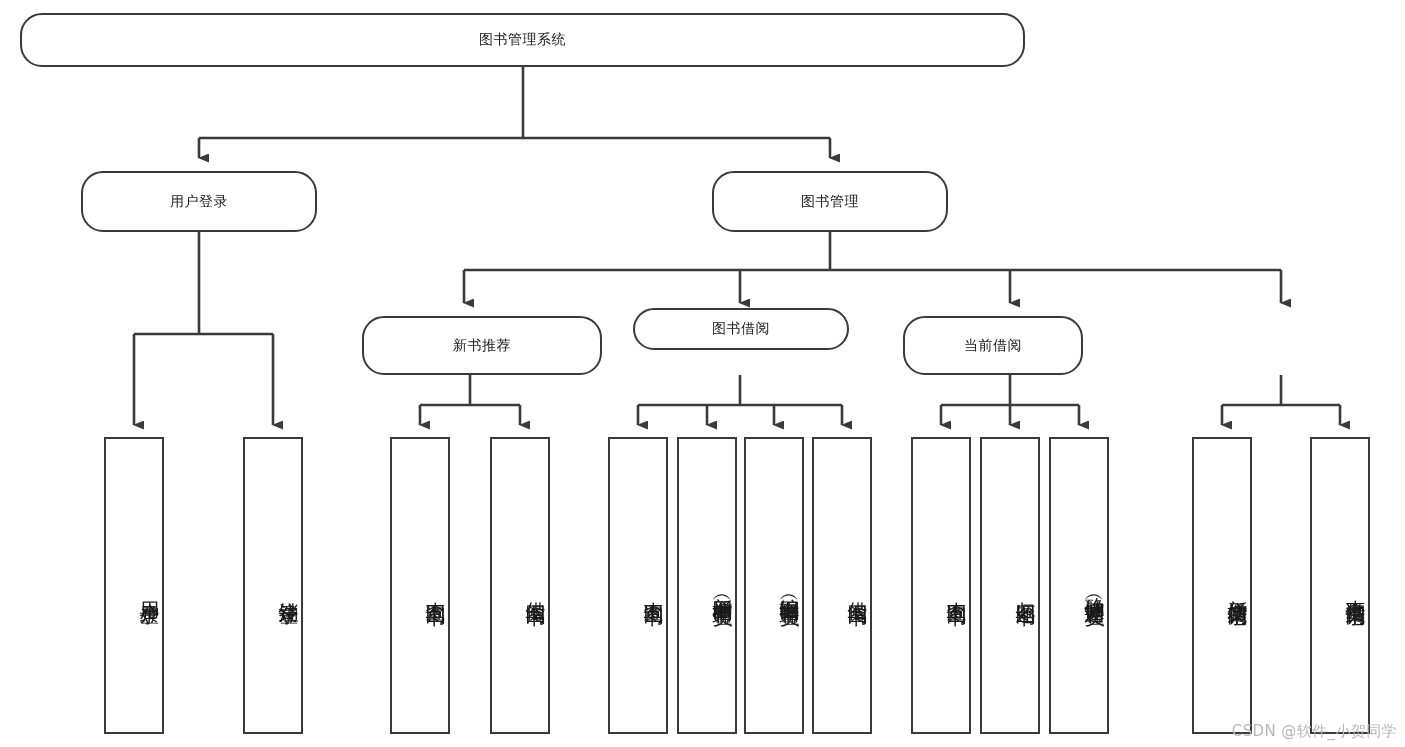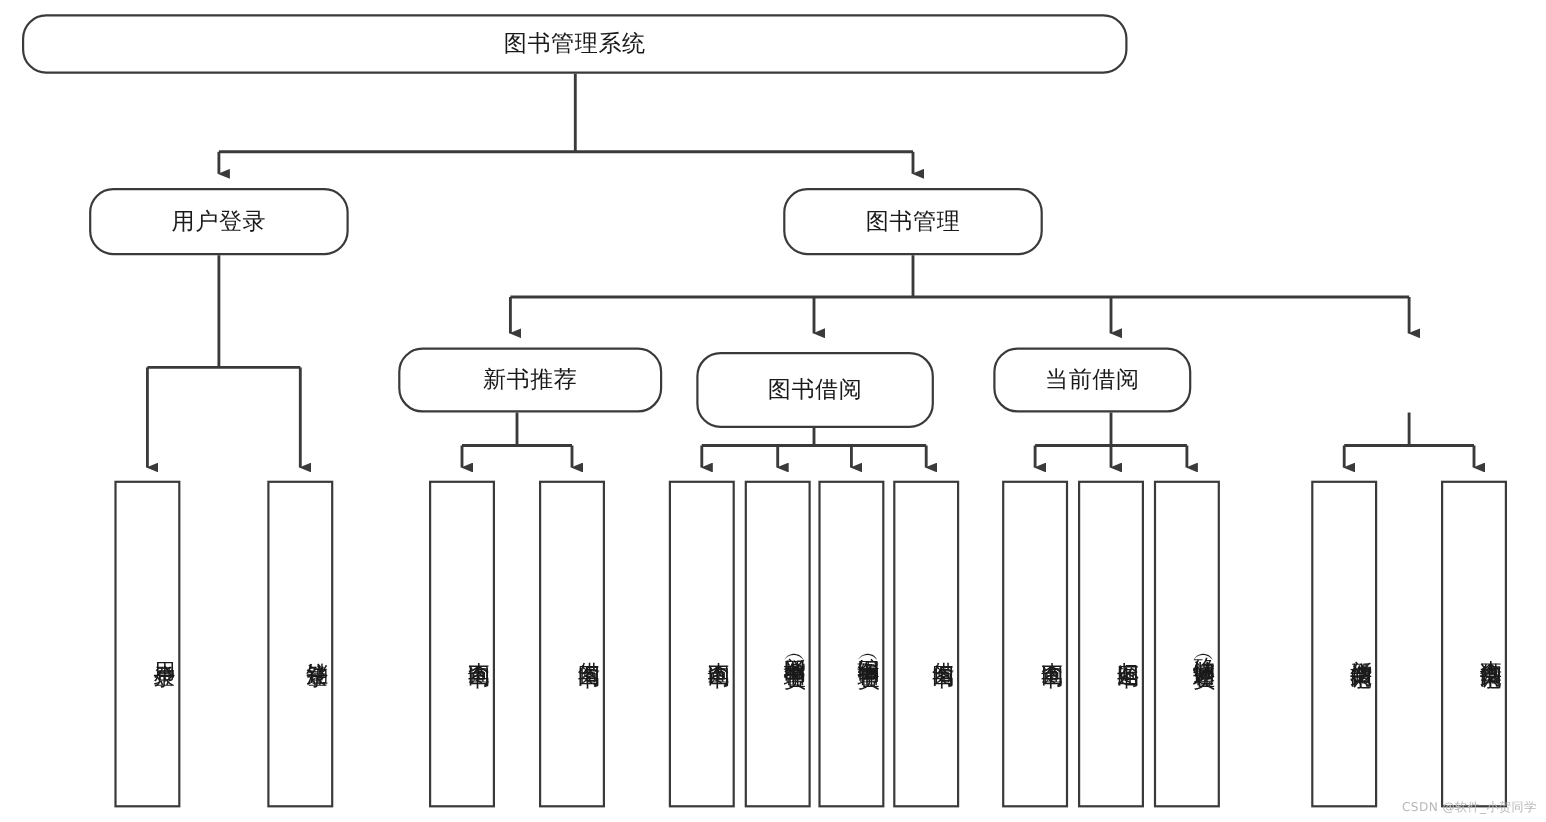--- a/index.html
+++ b/index.html
@@ -30,21 +30,21 @@
     box-sizing: border-box;
     border: 2.5px solid #3a3a3a;
     background: #ffffff;
     display: flex;
     align-items: center;
     justify-content: center;
     color: #1a1a1a;
     line-height: 1.22;
   }
   .node.h {
-    font-size: 21px;
+    font-size: 14px;
     letter-spacing: 0.5px;
     border-radius: 22px;
   }
   .node.v {
     font-size: 20px;
     writing-mode: vertical-rl;
     text-orientation: upright;
     letter-spacing: 1.5px;
     padding-top: 6px;
     align-items: flex-start;
@@ -54,21 +54,21 @@
     display: block;
     white-space: pre-line;
   }
   .node.v .label {
     max-height: 100%;
   }
   #watermark {
     position: absolute;
     right: 8px;
     bottom: 6px;
-    font-size: 11px;
+    font-size: 15px;
     color: #b8b8b8;
     letter-spacing: 0.4px;
     user-select: none;
   }
 </style>
 </head>
 <body>
 
 <div id="canvas">
 
@@ -129,21 +129,21 @@
   <div class="node h" style="left:81px; top:171px; width:236px; height:61px;">
     <span class="label">用户登录</span>
   </div>
   <div class="node h" style="left:712px; top:171px; width:236px; height:61px;">
     <span class="label">图书管理</span>
   </div>
 
   <div class="node h" style="left:362px; top:316px; width:240px; height:59px;">
     <span class="label">新书推荐</span>
   </div>
-  <div class="node h" style="left:633px; top:320px; width:216px; height:69px;">
+  <div class="node h" style="left:633px; top:308px; width:216px; height:42px;">
     <span class="label">图书借阅</span>
   </div>
   <div class="node h" style="left:903px; top:316px; width:180px; height:59px;">
     <span class="label">当前借阅</span>
   </div>
 
   <div class="node v" style="left:104px; top:437px; width:60px; height:297px;">
     <span class="label">用户登录</span>
   </div>
   <div class="node v" style="left:243px; top:437px; width:60px; height:297px;">

